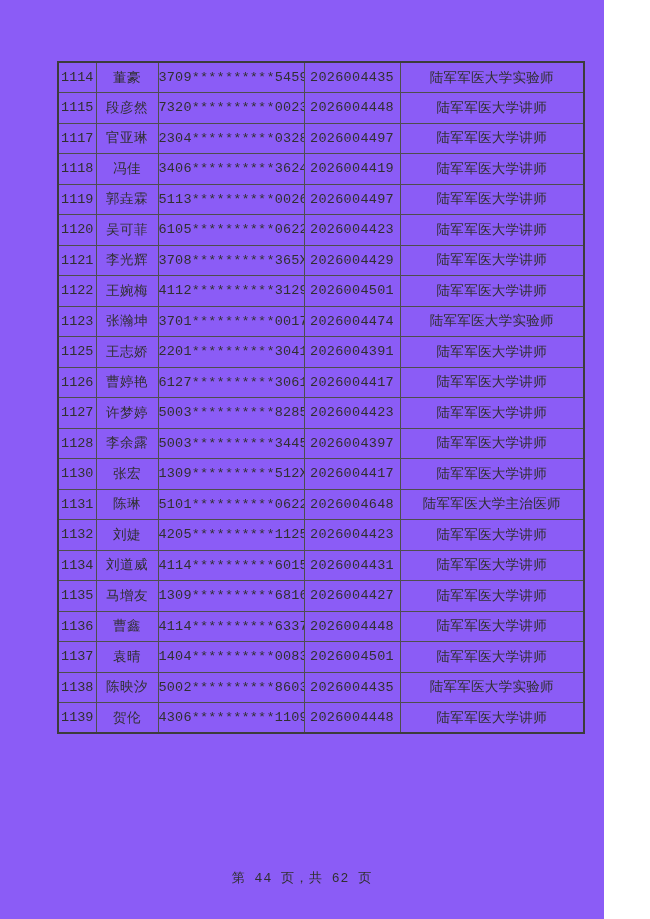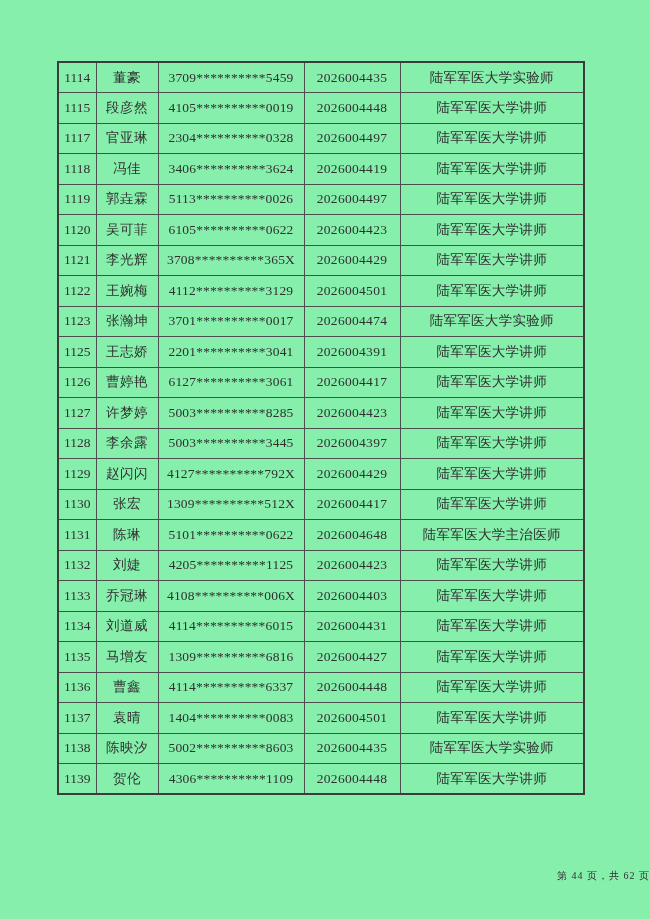--- a/index.html
+++ b/index.html
@@ -2,24 +2,24 @@
 <html lang="zh"><head>
 <meta charset="utf-8">
 <style>
   html, body {
     margin: 0;
     padding: 0;
     background: #ffffff;
   }
   .page {
     position: relative;
-    width: 650px;
+    width: 604px;
     height: 919px;
-    background: #86efac;
-    font-family: Liberation Serif, serif;
+    background: #8b5cf6;
+    font-family: Liberation Mono, monospace;
     color: #303030;
     overflow: hidden;
   }
   table.roster {
     position: absolute;
     left: 57px;
     top: 61px;
     width: 526px;
     border-collapse: collapse;
     table-layout: fixed;
@@ -45,22 +45,22 @@
     font-size: 12.5px;
     text-align: left;
     padding-left: 4px;
     letter-spacing: 0.3px;
   }
   .page-footer {
     position: absolute;
     left: 0;
     top: 869px;
     width: 100%;
-    text-align: right;
-    font-size: 10px;
+    text-align: center;
+    font-size: 13px;
     letter-spacing: 1px;
     color: #303030;
   }
 </style>
 </head>
 <body>
 
 <div class="page">
 
   <table class="roster">
@@ -75,21 +75,21 @@
         <tr>
     <td class="c-serial">1114</td>
     <td class="c-name">董豪</td>
     <td class="c-id">3709**********5459</td>
     <td class="c-code">2026004435</td>
     <td class="c-title">陆军军医大学实验师</td>
   </tr>
         <tr>
     <td class="c-serial">1115</td>
     <td class="c-name">段彦然</td>
-    <td class="c-id">4105**********0019</td>
+    <td class="c-id">7320**********0023</td>
     <td class="c-code">2026004448</td>
     <td class="c-title">陆军军医大学讲师</td>
   </tr>
         <tr>
     <td class="c-serial">1117</td>
     <td class="c-name">官亚琳</td>
     <td class="c-id">2304**********0328</td>
     <td class="c-code">2026004497</td>
     <td class="c-title">陆军军医大学讲师</td>
   </tr>
@@ -157,27 +157,20 @@
     <td class="c-title">陆军军医大学讲师</td>
   </tr>
         <tr>
     <td class="c-serial">1128</td>
     <td class="c-name">李余露</td>
     <td class="c-id">5003**********3445</td>
     <td class="c-code">2026004397</td>
     <td class="c-title">陆军军医大学讲师</td>
   </tr>
         <tr>
-    <td class="c-serial">1129</td>
-    <td class="c-name">赵闪闪</td>
-    <td class="c-id">4127**********792X</td>
-    <td class="c-code">2026004429</td>
-    <td class="c-title">陆军军医大学讲师</td>
-  </tr>
-        <tr>
     <td class="c-serial">1130</td>
     <td class="c-name">张宏</td>
     <td class="c-id">1309**********512X</td>
     <td class="c-code">2026004417</td>
     <td class="c-title">陆军军医大学讲师</td>
   </tr>
         <tr>
     <td class="c-serial">1131</td>
     <td class="c-name">陈琳</td>
     <td class="c-id">5101**********0622</td>
@@ -185,27 +178,20 @@
     <td class="c-title">陆军军医大学主治医师</td>
   </tr>
         <tr>
     <td class="c-serial">1132</td>
     <td class="c-name">刘婕</td>
     <td class="c-id">4205**********1125</td>
     <td class="c-code">2026004423</td>
     <td class="c-title">陆军军医大学讲师</td>
   </tr>
         <tr>
-    <td class="c-serial">1133</td>
-    <td class="c-name">乔冠琳</td>
-    <td class="c-id">4108**********006X</td>
-    <td class="c-code">2026004403</td>
-    <td class="c-title">陆军军医大学讲师</td>
-  </tr>
-        <tr>
     <td class="c-serial">1134</td>
     <td class="c-name">刘道威</td>
     <td class="c-id">4114**********6015</td>
     <td class="c-code">2026004431</td>
     <td class="c-title">陆军军医大学讲师</td>
   </tr>
         <tr>
     <td class="c-serial">1135</td>
     <td class="c-name">马增友</td>
     <td class="c-id">1309**********6816</td>

